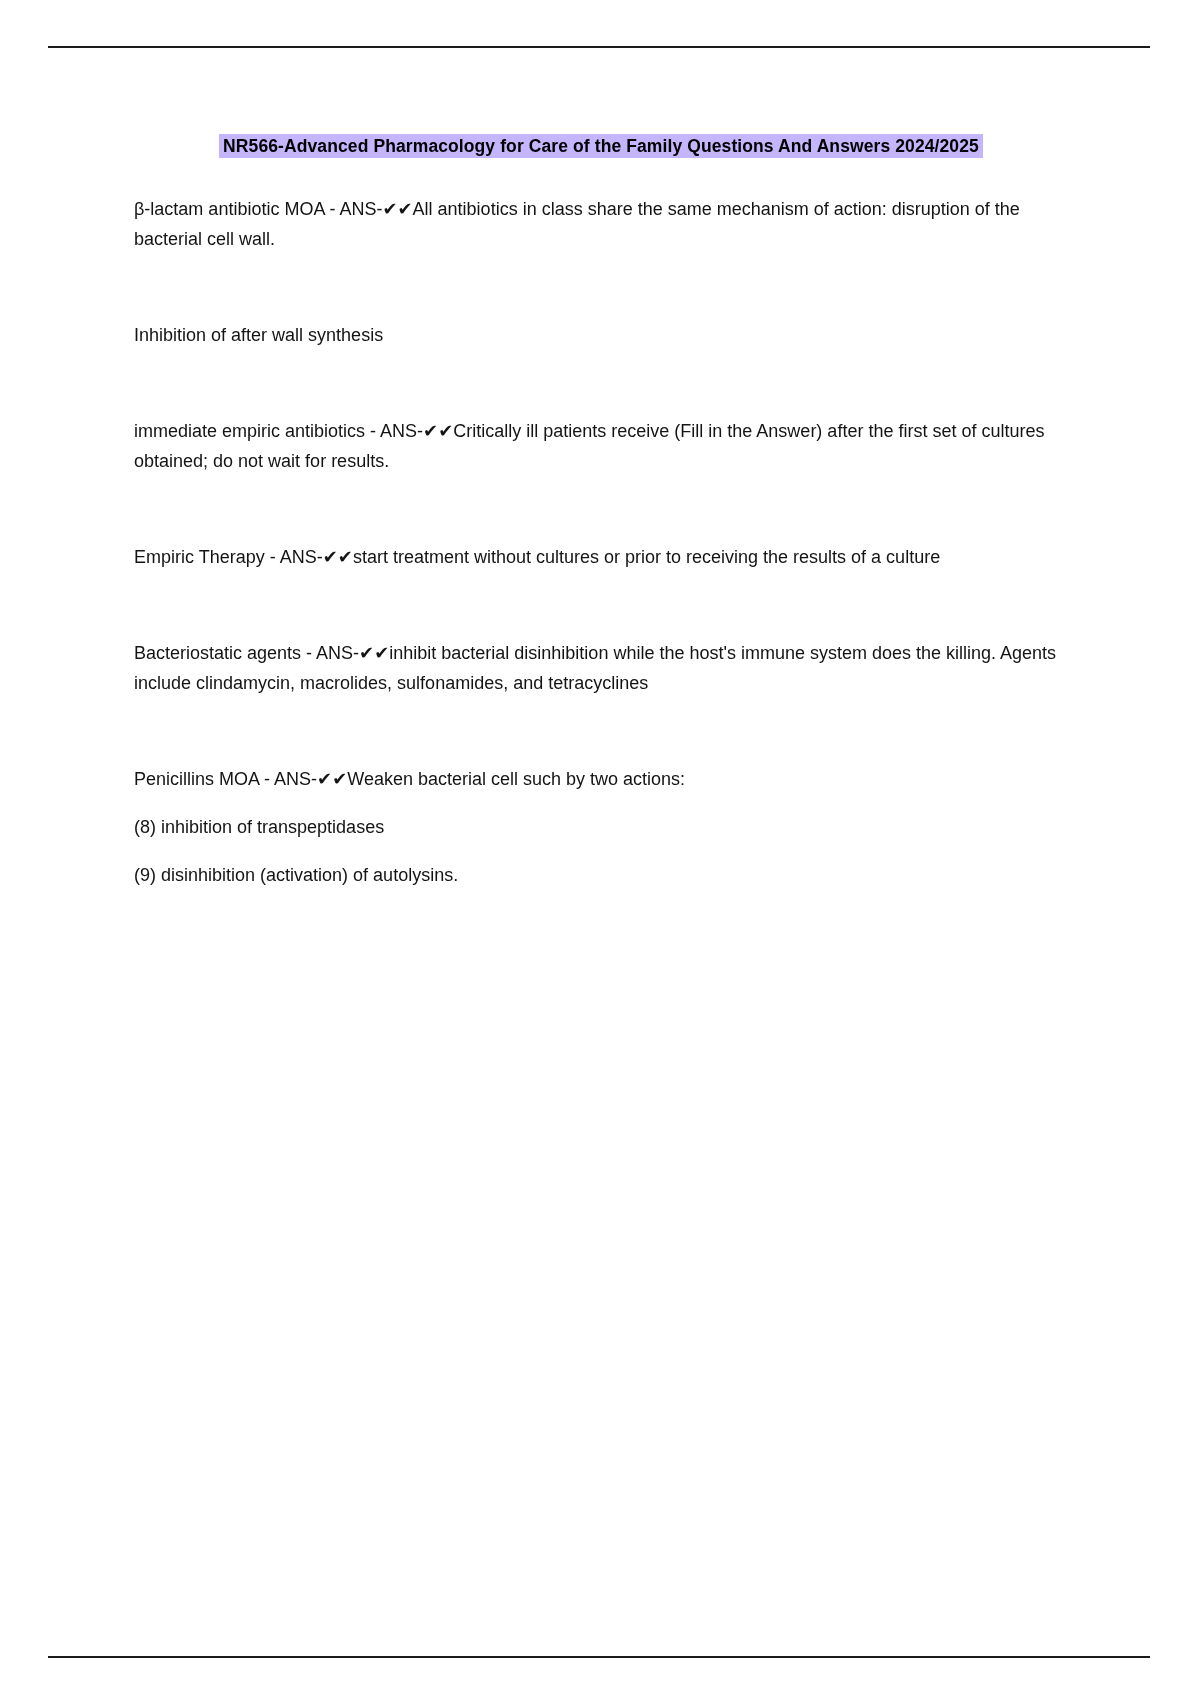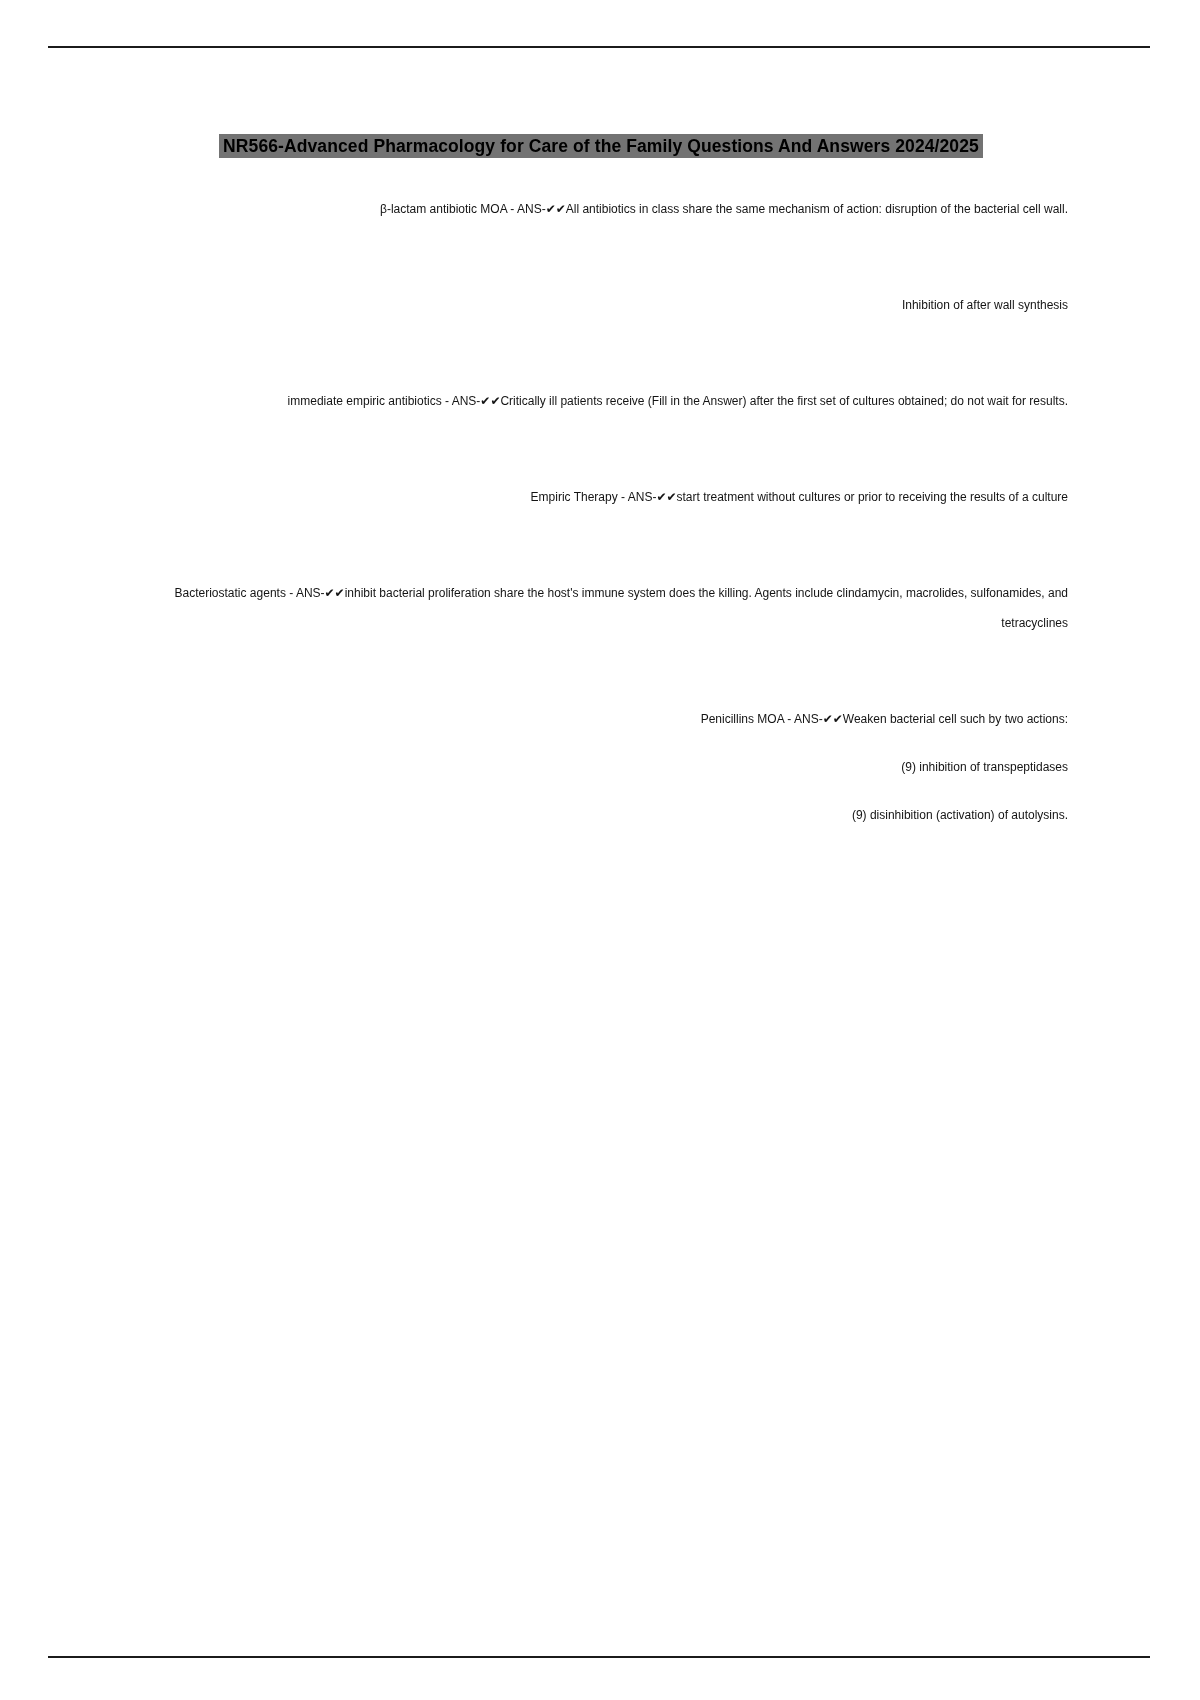--- a/index.html
+++ b/index.html
@@ -44,55 +44,55 @@
     font-size: 17.5px;
     line-height: 24px;
     padding: 2px 4px;
     letter-spacing: 0.1px;
   }
   .qa-block {
     margin: 0 0 66px 0;
   }
   .qa-block p {
     margin: 0 0 18px 0;
-    font-size: 12px;
+    font-size: 18px;
     line-height: 30px;
-    text-align: right;
+    text-align: left;
   }
   .qa-block p:last-child { margin-bottom: 0; }
 </style>
 </head>
 <body>
 
 <div class="page">
   <div class="rule rule-top"></div>
 
   <div class="content">
     <div class="title-wrap">
-      <span class="doc-title" style="background: #737373;">NR566-Advanced Pharmacology for Care of the Family Questions And Answers 2024/2025</span>
+      <span class="doc-title" style="background: #c4b5fd;">NR566-Advanced Pharmacology for Care of the Family Questions And Answers 2024/2025</span>
     </div>
 
     <div>
         <div class="qa-block">
           <p>β-lactam antibiotic MOA - ANS-✔✔All antibiotics in class share the same mechanism of action: disruption of the bacterial cell wall.</p>
         </div>
         <div class="qa-block">
           <p>Inhibition of after wall synthesis</p>
         </div>
         <div class="qa-block">
           <p>immediate empiric antibiotics - ANS-✔✔Critically ill patients receive (Fill in the Answer) after the first set of cultures obtained; do not wait for results.</p>
         </div>
         <div class="qa-block">
           <p>Empiric Therapy - ANS-✔✔start treatment without cultures or prior to receiving the results of a culture</p>
         </div>
         <div class="qa-block">
-          <p>Bacteriostatic agents - ANS-✔✔inhibit bacterial proliferation share the host's immune system does the killing. Agents include clindamycin, macrolides, sulfonamides, and tetracyclines</p>
+          <p>Bacteriostatic agents - ANS-✔✔inhibit bacterial disinhibition while the host's immune system does the killing. Agents include clindamycin, macrolides, sulfonamides, and tetracyclines</p>
         </div>
         <div class="qa-block">
           <p>Penicillins MOA - ANS-✔✔Weaken bacterial cell such by two actions:</p>
-          <p>(9) inhibition of transpeptidases</p>
+          <p>(8) inhibition of transpeptidases</p>
           <p>(9) disinhibition (activation) of autolysins.</p>
         </div>
       </div>
   </div>
 
   <div class="rule rule-bottom"></div>
 </div>
 
 </body></html>

